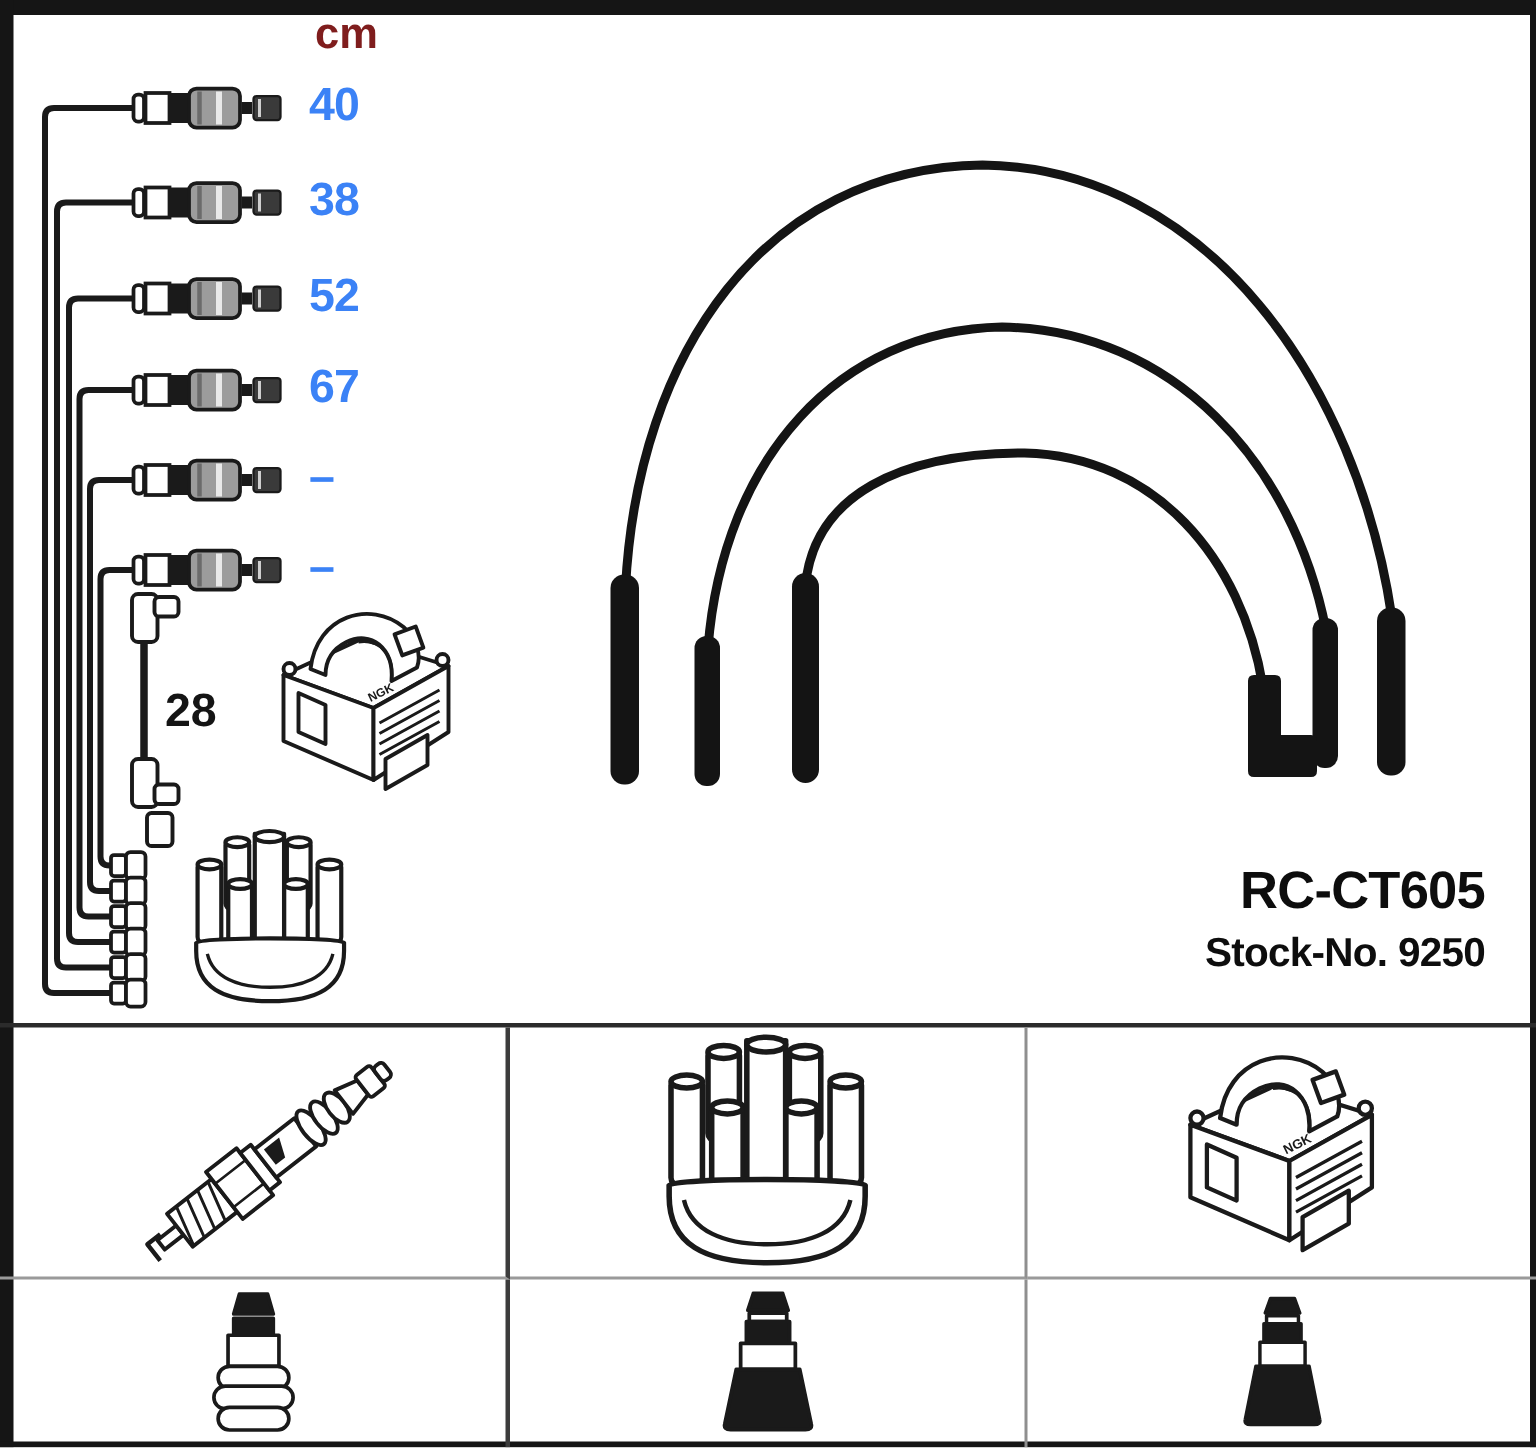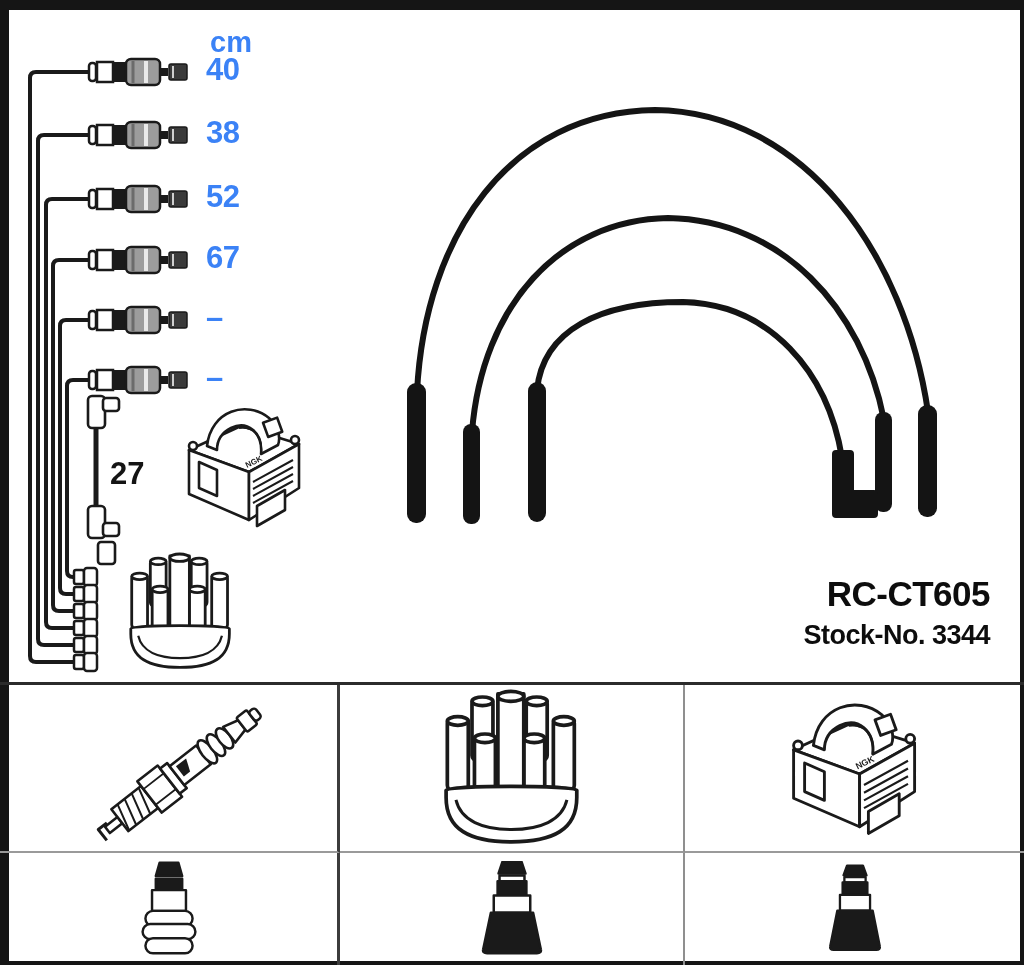--- a/index.html
+++ b/index.html
@@ -6,21 +6,21 @@
   #stage{
     position:relative;width:1024px;height:965px;background:#ffffff;
     font-family:"Liberation Sans",sans-serif;overflow:hidden;
   }
   .abs{position:absolute;}
   .frame{position:absolute;background:#151515;}
   .num{
     position:absolute;left:206px;font-weight:700;font-size:31px;color:#3b82f6;
     letter-spacing:-0.5px;line-height:1;
   }
-  .unit{position:absolute;left:210px;top:28px;font-weight:700;font-size:29px;color:#3b82f6;line-height:1;text-align:right;}
+  .unit{position:absolute;left:210px;top:9px;font-weight:700;font-size:29px;color:#7f1d1d;line-height:1;text-align:right;}
   .coil-len{position:absolute;left:110px;top:458px;font-weight:700;font-size:31px;color:#141414;line-height:1;}
   .part-code{
     position:absolute;right:34px;top:576px;font-weight:700;font-size:35px;color:#0d0d0d;
     letter-spacing:-0.5px;line-height:1;text-align:center;
   }
   .stock-line{
     position:absolute;right:34px;top:622px;font-weight:700;font-size:27px;color:#0d0d0d;
     letter-spacing:-0.5px;line-height:1;text-align:right;
   }
   #grid{
@@ -159,25 +159,25 @@
     </g>
   </svg>
 
   <div class="unit">cm</div>
   <div class="num" style="top:54px">40</div>
   <div class="num" style="top:117px">38</div>
   <div class="num" style="top:181px">52</div>
   <div class="num" style="top:242px">67</div>
   <div class="num" style="top:302px">–</div>
   <div class="num" style="top:362px">–</div>
-  <div class="coil-len">27</div>
+  <div class="coil-len">28</div>
 
   <div class="part-code">RC-CT605</div>
   <div class="stock-line">
-    <span>Stock-No.</span>&nbsp;<span>3344</span>
+    <span>Stock-No.</span>&nbsp;<span>9250</span>
   </div>
 
   <div id="grid">
 
     <div class="cell cdiv1 rdiv">
       <svg width="340" height="166" viewBox="0 0 340 166">
         <g transform="translate(82,128) rotate(-38)" fill="#fff" stroke="#1a1a1a" stroke-width="2.6" stroke-linejoin="round">
           <path d="M3 38 L3 24 L14 24" fill="none" stroke-width="3"></path>
           <rect x="10" y="26" width="16" height="8"></rect>
           <rect x="26" y="16" width="38" height="28"></rect>

